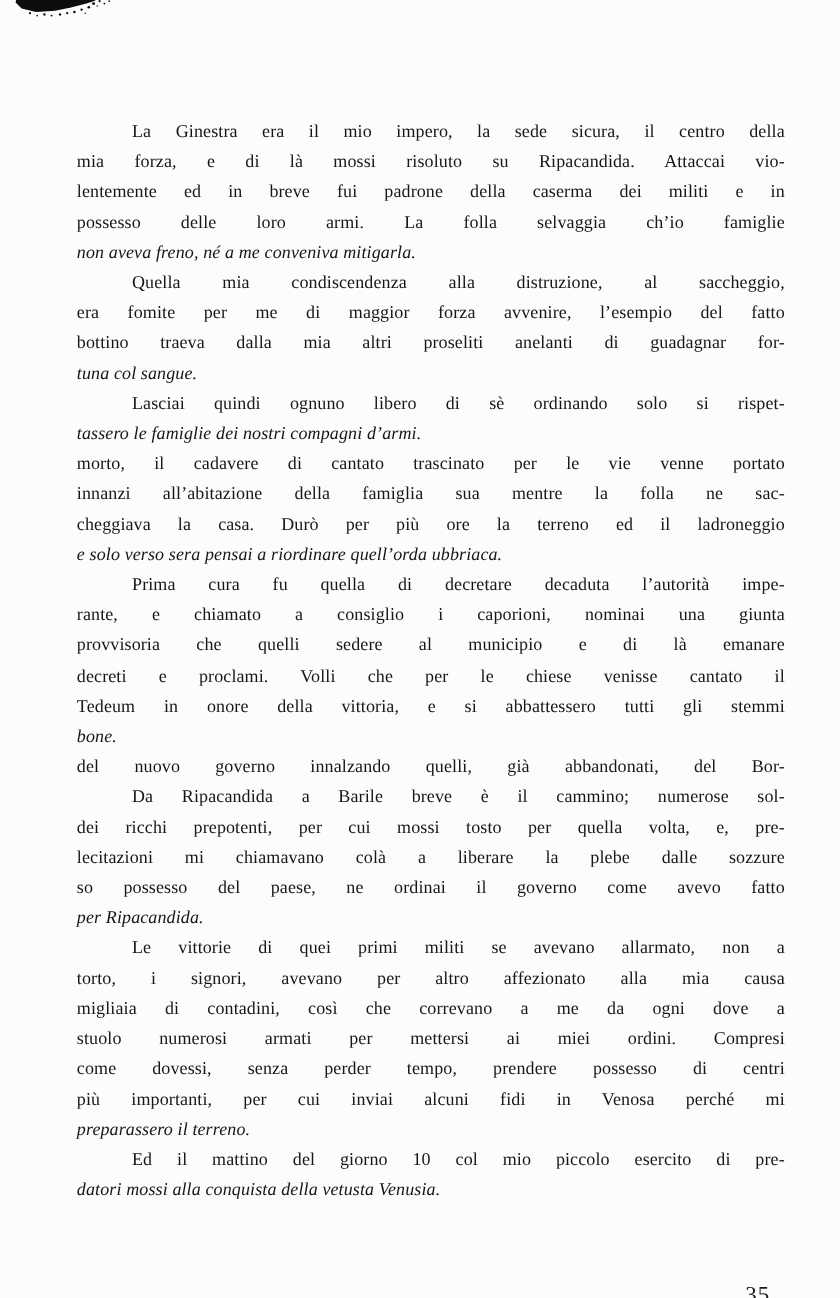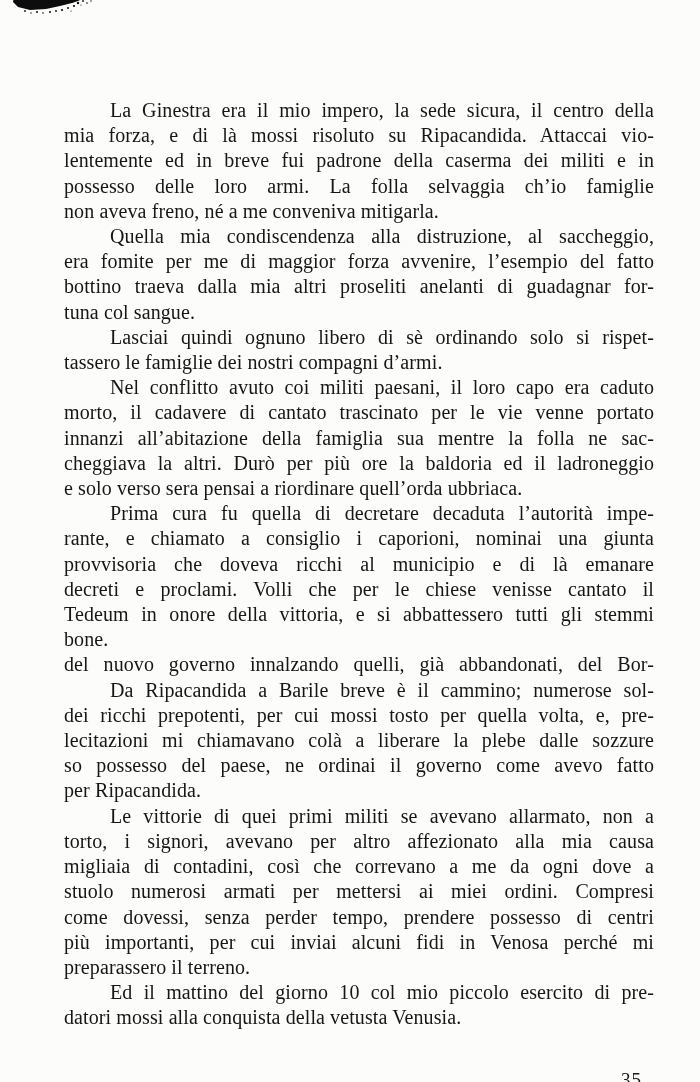--- a/index.html
+++ b/index.html
@@ -20,36 +20,37 @@
     left: 12px;
     top: -3px;
     width: 86px;
     height: 28px;
   }
   .page-text {
     position: absolute;
     left: 64px;
     top: 98px;
     width: 590px;
-    font-size: 20px;
+    font-size: 15px;
     line-height: 25.2px;
     color: #161616;
     letter-spacing: 0.1px;
   }
   .para { margin: 0; }
   .para .line {
     text-align: justify;
     text-align-last: justify;
     white-space: nowrap;
     overflow: visible;
   }
   .para .line.first { text-indent: 46px; }
   .para .line.last {
     text-align-last: left;
     white-space: normal;
+    font-style: italic;
   }
   
   .para .line { white-space: normal; }
   .page-number {
     position: absolute;
     left: 621px;
     top: 1069px;
     font-size: 19px;
     color: #1a1a1a;
     letter-spacing: 1px;
@@ -92,30 +93,29 @@
         <div class="line first">Quella mia condiscendenza alla distruzione, al saccheggio,</div>
         <div class="line">era fomite per me di maggior forza avvenire, l’esempio del fatto</div>
         <div class="line">bottino traeva dalla mia altri proseliti anelanti di guadagnar for-</div>
         <div class="line last">tuna col sangue.</div>
       </div>
       <div class="para">
         <div class="line first">Lasciai quindi ognuno libero di sè ordinando solo si rispet-</div>
         <div class="line last">tassero le famiglie dei nostri compagni d’armi.</div>
       </div>
       <div class="para">
-        <div class="line first">Nel conflitto avuto coi militi paesani, il loro capo era caduto</div>
         <div class="line">morto, il cadavere di cantato trascinato per le vie venne portato</div>
         <div class="line">innanzi all’abitazione della famiglia sua mentre la folla ne sac-</div>
-        <div class="line">cheggiava la altri. Durò per più ore la baldoria ed il ladroneggio</div>
+        <div class="line">cheggiava la casa. Durò per più ore la terreno ed il ladroneggio</div>
         <div class="line last">e solo verso sera pensai a riordinare quell’orda ubbriaca.</div>
       </div>
       <div class="para">
         <div class="line first">Prima cura fu quella di decretare decaduta l’autorità impe-</div>
         <div class="line">rante, e chiamato a consiglio i caporioni, nominai una giunta</div>
-        <div class="line">provvisoria che doveva ricchi al municipio e di là emanare</div>
+        <div class="line">provvisoria che quelli sedere al municipio e di là emanare</div>
         <div class="line">decreti e proclami. Volli che per le chiese venisse cantato il</div>
         <div class="line">Tedeum in onore della vittoria, e si abbattessero tutti gli stemmi</div>
         <div class="line last">bone.</div>
         <div class="line">del nuovo governo innalzando quelli, già abbandonati, del Bor-</div>
       </div>
       <div class="para">
         <div class="line first">Da Ripacandida a Barile breve è il cammino; numerose sol-</div>
         <div class="line">dei ricchi prepotenti, per cui mossi tosto per quella volta, e, pre-</div>
         <div class="line">lecitazioni mi chiamavano colà a liberare la plebe dalle sozzure</div>
         <div class="line">so possesso del paese, ne ordinai il governo come avevo fatto</div>

